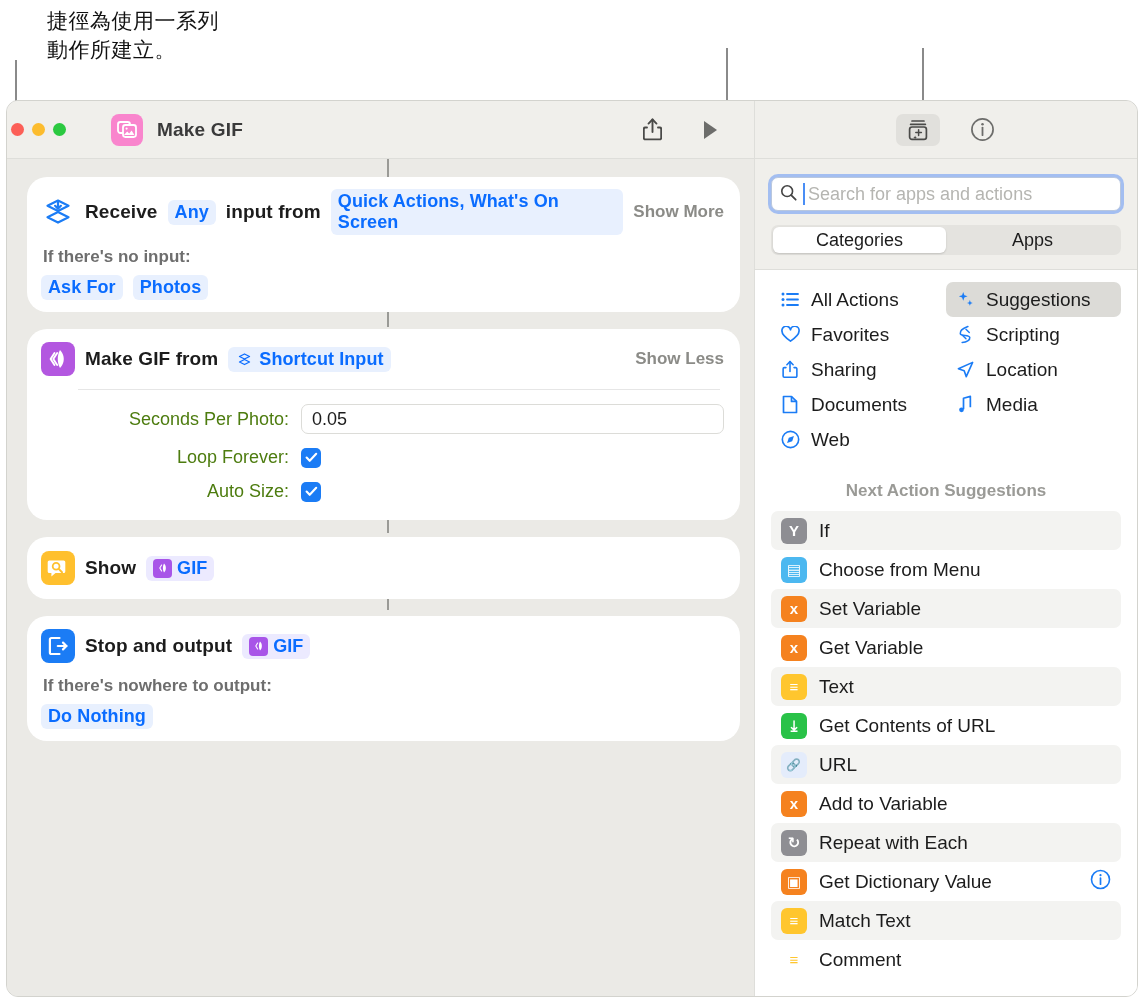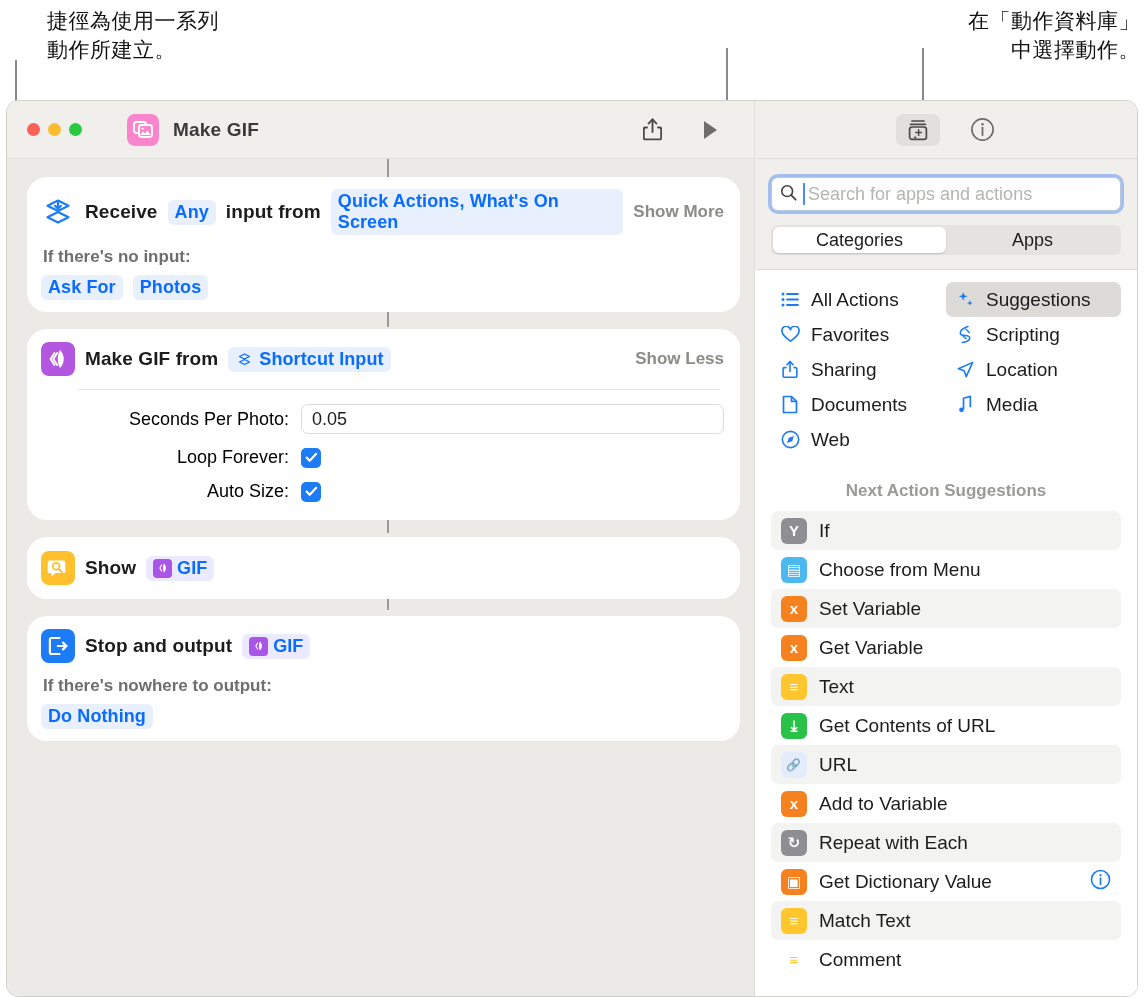--- a/index.html
+++ b/index.html
@@ -48,21 +48,21 @@
   }
 
   
   #titlebar {
     position: relative;
     height: 58px;
     background: #f0efeb;
     border-bottom: 1px solid #dededa;
     display: flex; align-items: center;
   }
-  .tl-left { display: flex; align-items: center; gap: 0; flex: 0 0 748px; padding-left: 20px; height: 100%; border-right: 1px solid #dededa; }
+  .tl-left { display: flex; align-items: center; gap: 0; flex: 0 0 748px; padding-left: 4px; height: 100%; border-right: 1px solid #dededa; }
   .lights { display: flex; gap: 8px; align-items: center; }
   .light { width: 13px; height: 13px; border-radius: 50%; }
   .light.red { background: #fc5f57; }
   .light.yellow { background: #fcbc2e; }
   .light.green { background: #2bc940; }
 
   .app-icon {
     width: 32px; height: 32px; border-radius: 8px;
     background: #f985cd;
     margin-left: 45px;
@@ -121,21 +121,21 @@
   .token-glyph.purple { background: #a855e8; }
   .show-toggle {
     margin-left: auto; font-size: 17px; color: #8b8b87; font-weight: bold; white-space: nowrap;
   }
   .sub-label { font-size: 17px; color: #6e6e6e; font-weight: bold; margin: 12px 0 8px 2px; }
   .token-row { display: flex; gap: 10px; }
   .divider { height: 1px; background: #e6e6e6; margin: 12px 4px 0 37px; }
 
   .field-grid { margin-top: 14px; }
   .field-row { display: flex; align-items: center; margin-bottom: 13px; }
-  .field-label { width: 260px; text-align: right; font-size: 18px; color: #000000; padding-right: 12px; }
+  .field-label { width: 260px; text-align: right; font-size: 18px; color: #4d7c0f; padding-right: 12px; }
   .text-input {
     flex: 1; height: 30px; border: 1px solid #dcdcd8; border-radius: 7px;
     background: #fff; font-size: 18px; color: #1c1c1c;
     padding: 0 10px; font-family: inherit;
   }
   .checkbox {
     width: 20px; height: 20px; border-radius: 5px; background: #1b7cf5;
     display: flex; align-items: center; justify-content: center;
   }
   .connector { position: absolute; left: 380px; width: 2px; background: #9a9a96; }
@@ -195,22 +195,20 @@
   .sugg-info { margin-left: auto; }
   .bind { white-space: nowrap; }
 </style>
 </head>
 <body>
 
 <div id="root">
 
   <div class="callout left">捷徑為使用一系列
 動作所建立。</div>
-  <div class="callout right">在「動作資料庫」
-中選擇動作。</div>
 
   <div class="leader l1"></div>
   <div class="leader l2"></div>
   <div class="leader l3"></div>
   <div class="tick" style="top:275px;"></div>
   <div class="tick" style="top:452px;"></div>
   <div class="tick" style="top:572px;"></div>
   <div class="tick" style="top:683px;"></div>
 
   <div id="window">

